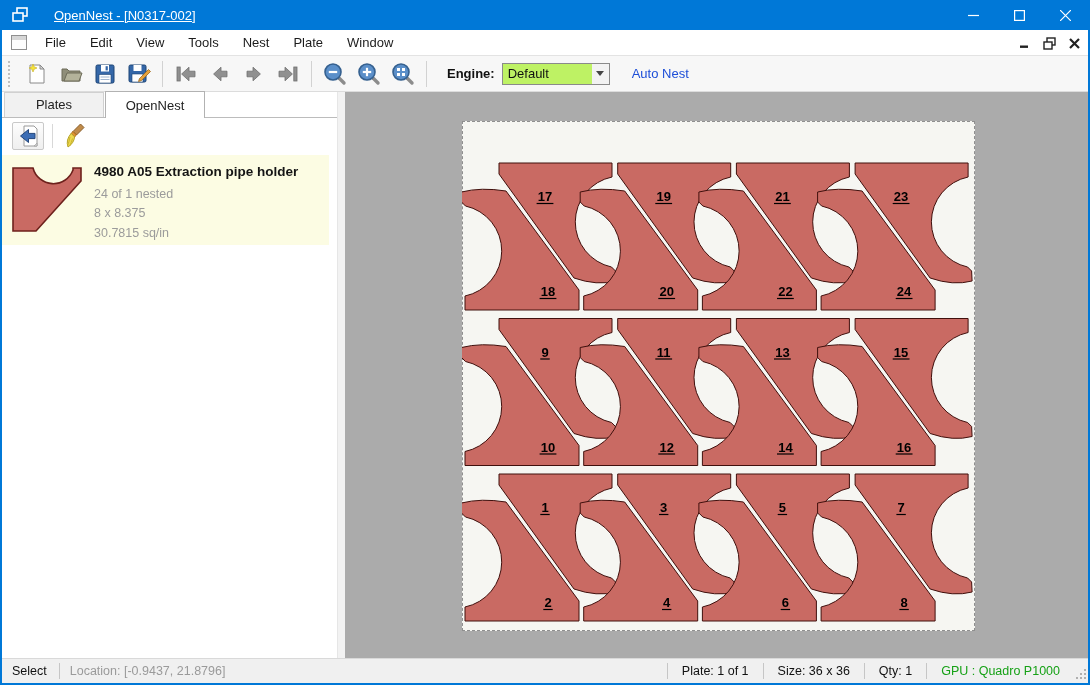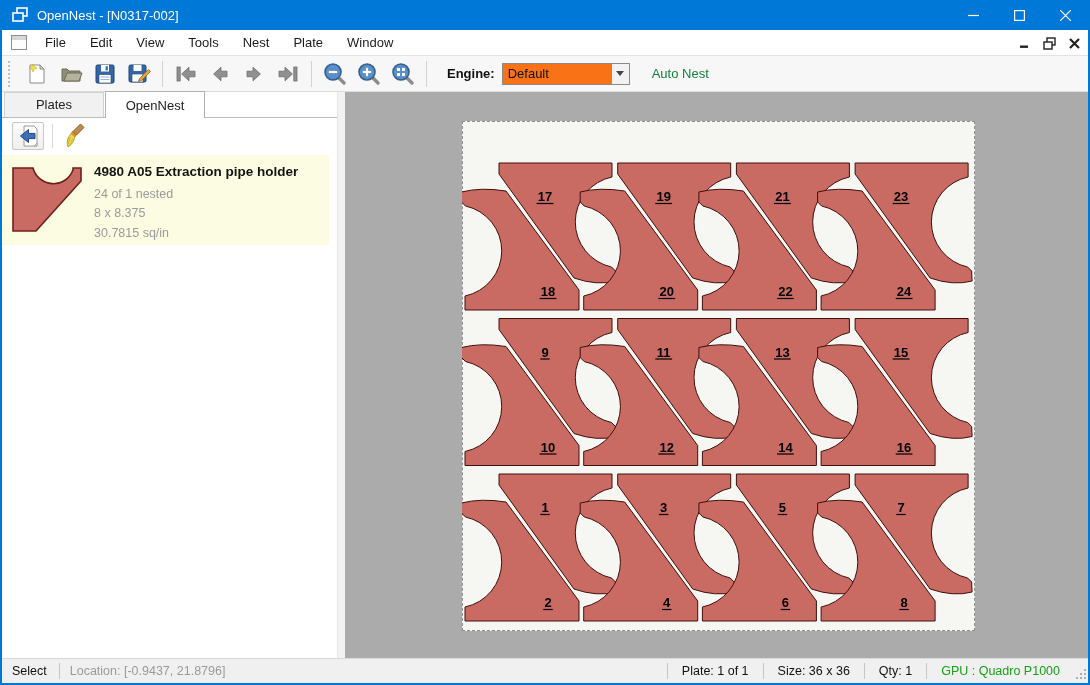--- a/index.html
+++ b/index.html
@@ -6,43 +6,43 @@
   html,body { width:1090px; height:685px; background:#808080; }
   body { font-family:"Liberation Sans", sans-serif; }
   .window {
     position:relative; width:1090px; height:685px; overflow:hidden;
     border-left:2px solid #0078D7; border-right:2px solid #0078D7; border-bottom:2px solid #0078D7;
     background:#ffffff;
   }
   
   .titlebar { position:absolute; left:0; top:0; right:0; height:30px; background:#0078D7; display:flex; align-items:center; }
   .titlebar-icon { margin-left:9px; width:18px; height:18px; flex:0 0 auto; }
-  .titlebar-title { color:#ffffff; font-size:13px; margin-left:8px; white-space:nowrap; }
+  .titlebar-title { color:#ffffff; font-size:13px; margin-left:25px; white-space:nowrap;text-decoration:underline; }
   .caption-buttons { position:absolute; right:0; top:0; height:30px; display:flex; }
   .caption-btn { width:46px; height:30px; display:flex; align-items:center; justify-content:center; }
   
   .menubar { position:absolute; left:0; top:30px; right:0; height:26px; background:#ffffff; border-bottom:1px solid #e3e3e3; display:flex; align-items:center; }
   .mdi-doc-icon { width:16px; height:15px; margin:0 6px 0 9px; border:1px solid #8f8f8f; background:#fdfdfd; position:relative; }
   .mdi-doc-icon::before { content:""; position:absolute; left:0; top:0; right:0; height:4px; background:#d6d6d6; }
   .menu-item { font-size:13px; color:#1b1b1b; padding:16px 12px; cursor:default; }
   .mdi-controls { position:absolute; right:6px; top:0; height:26px; display:flex; align-items:center; gap:10px; }
   .mdi-ctrl { width:15px; height:14px; display:flex; align-items:center; justify-content:center; }
   
   .toolbar { position:absolute; left:0; top:56px; right:0; height:36px; background:#f7f7f7; border-bottom:1px solid #dcdcdc; display:flex; align-items:center; }
   .tb-grip { width:4px; height:26px; margin-left:5px; margin-right:9px;
     background-image:repeating-linear-gradient(to bottom,#bfbfbf 0 2px, transparent 2px 4px); background-size:2px 100%; background-repeat:repeat-y; background-position:1px 0;}
   .tb-btn { width:34px; height:30px; display:flex; align-items:center; justify-content:center; }
   .tb-sep { width:1px; height:26px; background:#d2d2d2; margin:0 6px; }
   .engine-group { display:flex; align-items:center; margin-left:14px; }
   .engine-label { font-size:13px; font-weight:bold; color:#111; margin-right:7px; }
-  .engine-combo { width:128px; height:22px; background:#f97316; border:1px solid #8a8a8a; display:flex; align-items:center; position:relative; }
+  .engine-combo { width:108px; height:22px; background:#bef264; border:1px solid #8a8a8a; display:flex; align-items:center; position:relative; }
   .engine-combo .value { font-size:13px; color:#111; margin-left:5px; flex:1; }
   .engine-combo .arrow-zone { width:17px; height:20px; display:flex; align-items:center; justify-content:center; background:#f2f2f2; }
   .combo-arrow { width:0; height:0; border-left:4px solid transparent; border-right:4px solid transparent; border-top:5px solid #444; }
-  .autonest-btn { font-size:13px; color:#15803d; margin-left:14px; padding:5px 8px; }
+  .autonest-btn { font-size:13px; color:#1d4ed8; margin-left:14px; padding:5px 8px; }
   
   .main { position:absolute; left:0; top:92px; right:0; bottom:25px; }
   .panel { position:absolute; left:0; top:0; width:343px; bottom:0; background:#ffffff; }
   .tabstrip { position:absolute; left:0; top:0; right:0; height:26px; border-bottom:1px solid #bcbcbc; display:flex; align-items:flex-end; padding-left:2px; }
   .tab { font-size:13px; color:#222; text-align:center; width:100px; padding:4px 0 5px 0; background:#f1f1f1; border:1px solid #d0d0d0; border-bottom:none; margin-right:1px; }
   .tab.active { background:#ffffff; border-color:#b2b2b2; position:relative; margin-bottom:-1px; padding-top:6px; z-index:2; }
   .panel-toolbar { position:absolute; left:0; top:27px; right:8px; height:34px; background:#fff; display:flex; align-items:center; }
   .pt-btn { width:32px; height:28px; margin-left:10px; display:flex; align-items:center; justify-content:center; border:1px solid #c9c9c9; border-radius:2px; background:linear-gradient(#fdfdfd,#efefef); }
   .pt-sep { width:1px; height:24px; background:#d8d8d8; margin:0 8px; }
   .pt-flat { width:32px; height:28px; display:flex; align-items:center; justify-content:center; }

